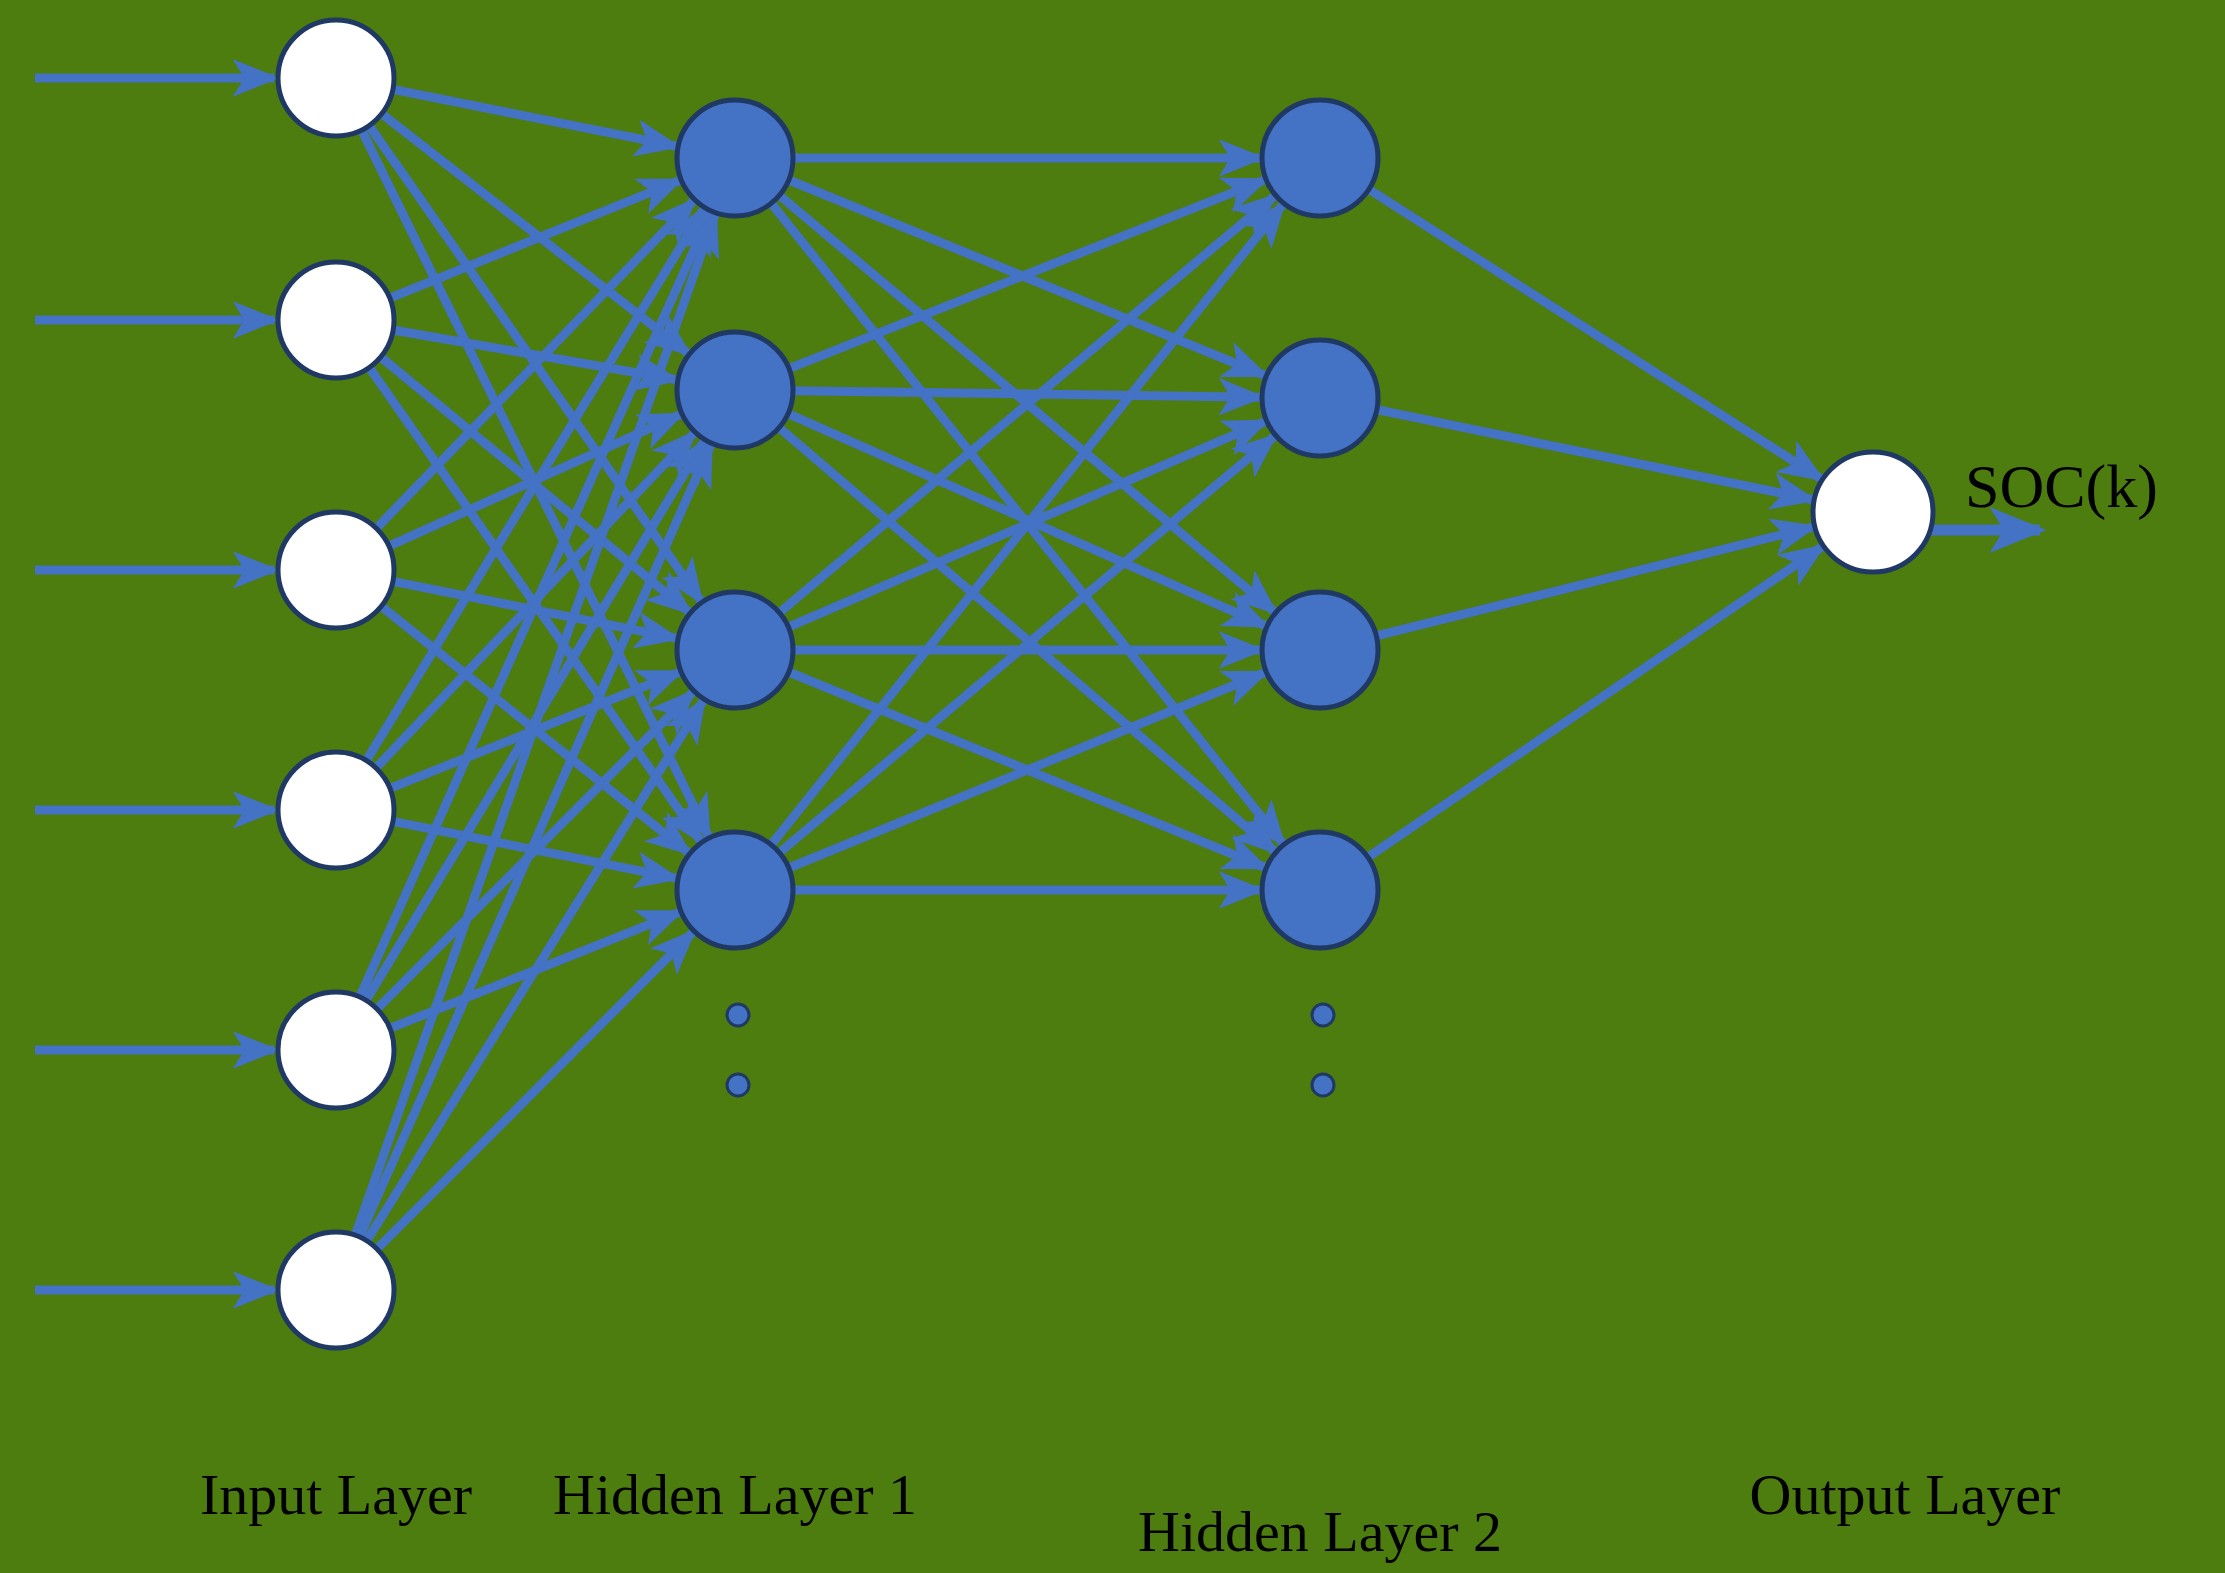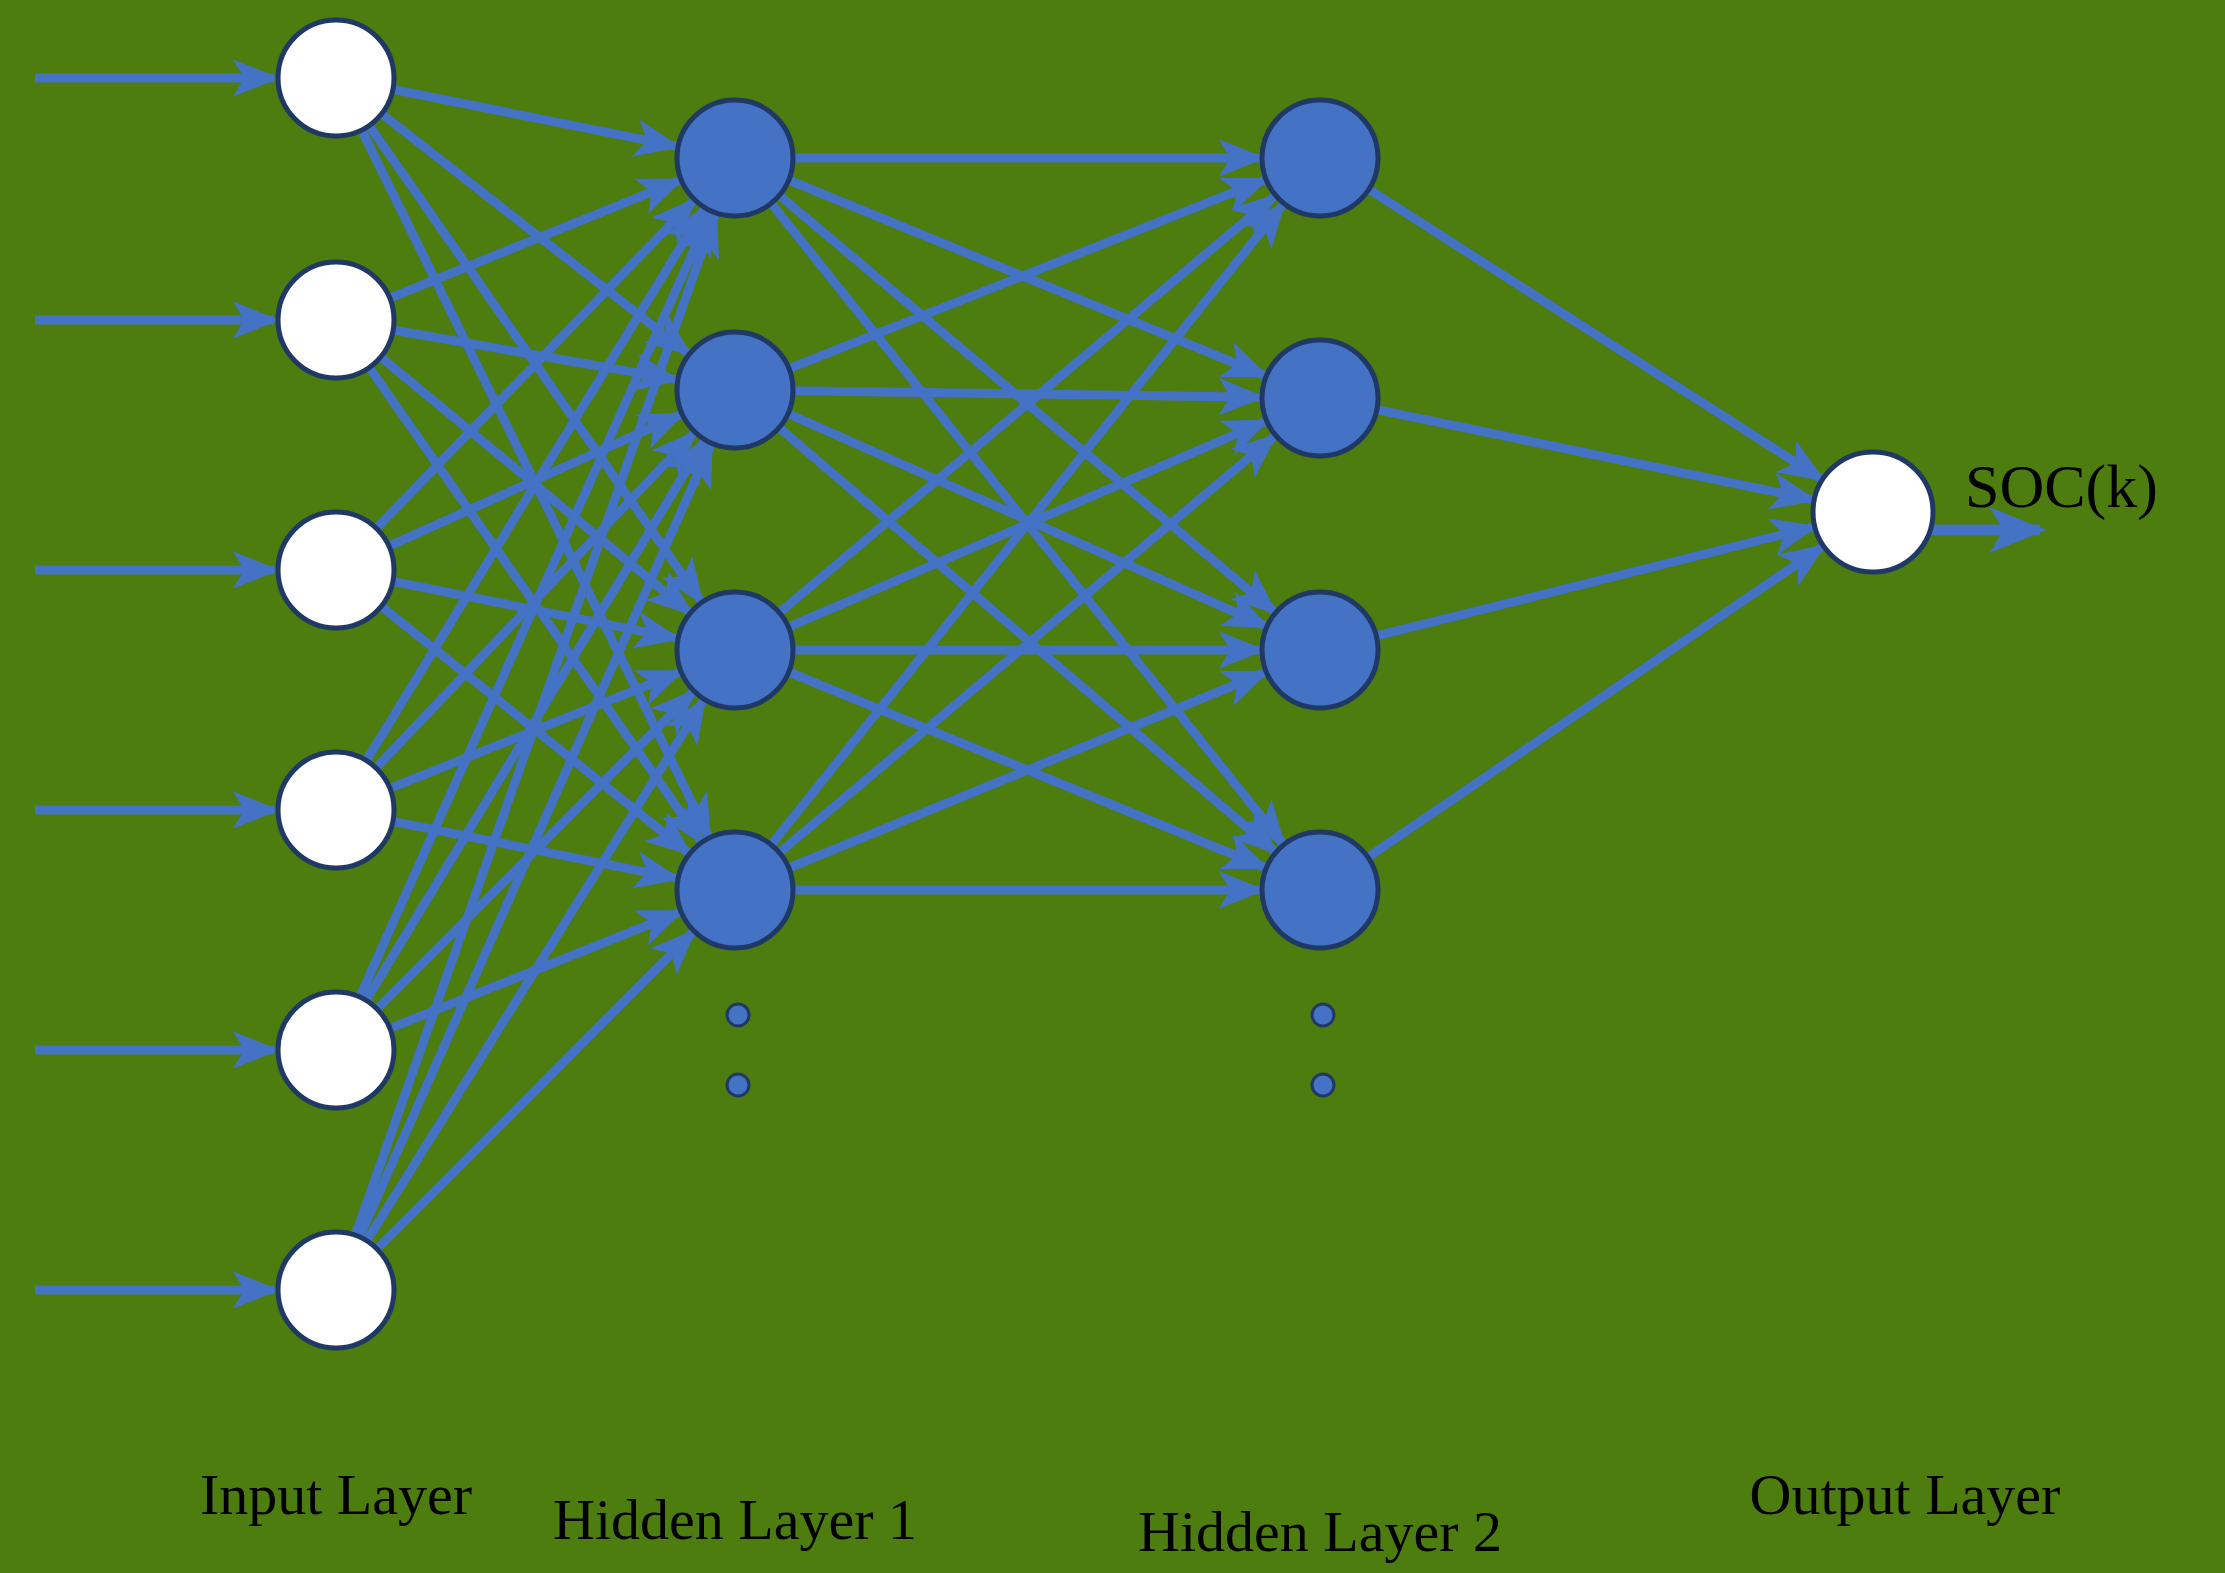--- a/index.html
+++ b/index.html
@@ -139,17 +139,17 @@
         <circle cx="738" cy="1015" r="11" fill="#4472C4" stroke="#1F3864" stroke-width="3"></circle>
         <circle cx="738" cy="1085" r="11" fill="#4472C4" stroke="#1F3864" stroke-width="3"></circle>
         <circle cx="1323" cy="1015" r="11" fill="#4472C4" stroke="#1F3864" stroke-width="3"></circle>
         <circle cx="1323" cy="1085" r="11" fill="#4472C4" stroke="#1F3864" stroke-width="3"></circle>
       </g>
   </svg>
 
   <div class="out-label" id="soc-label" style="left: 1965px; top: 455px;">SOC(k)</div>
 
   <div class="layer-label" id="label-0" style="left: -64px; top: 1466px; width: 800px;">Input Layer</div>
-  <div class="layer-label" id="label-1" style="left: 335px; top: 1466px; width: 800px; margin-top: 25px;">Hidden Layer 1</div>
+  <div class="layer-label" id="label-1" style="left: 335px; top: 1466px; width: 800px;">Hidden Layer 1</div>
   <div class="layer-label" id="label-2" style="left: 920px; top: 1466px; width: 800px; margin-top: 37px;">Hidden Layer 2</div>
   <div class="layer-label" id="label-3" style="left: 1505px; top: 1466px; width: 800px;">Output Layer</div>
 
 </div>
 
 </body></html>

